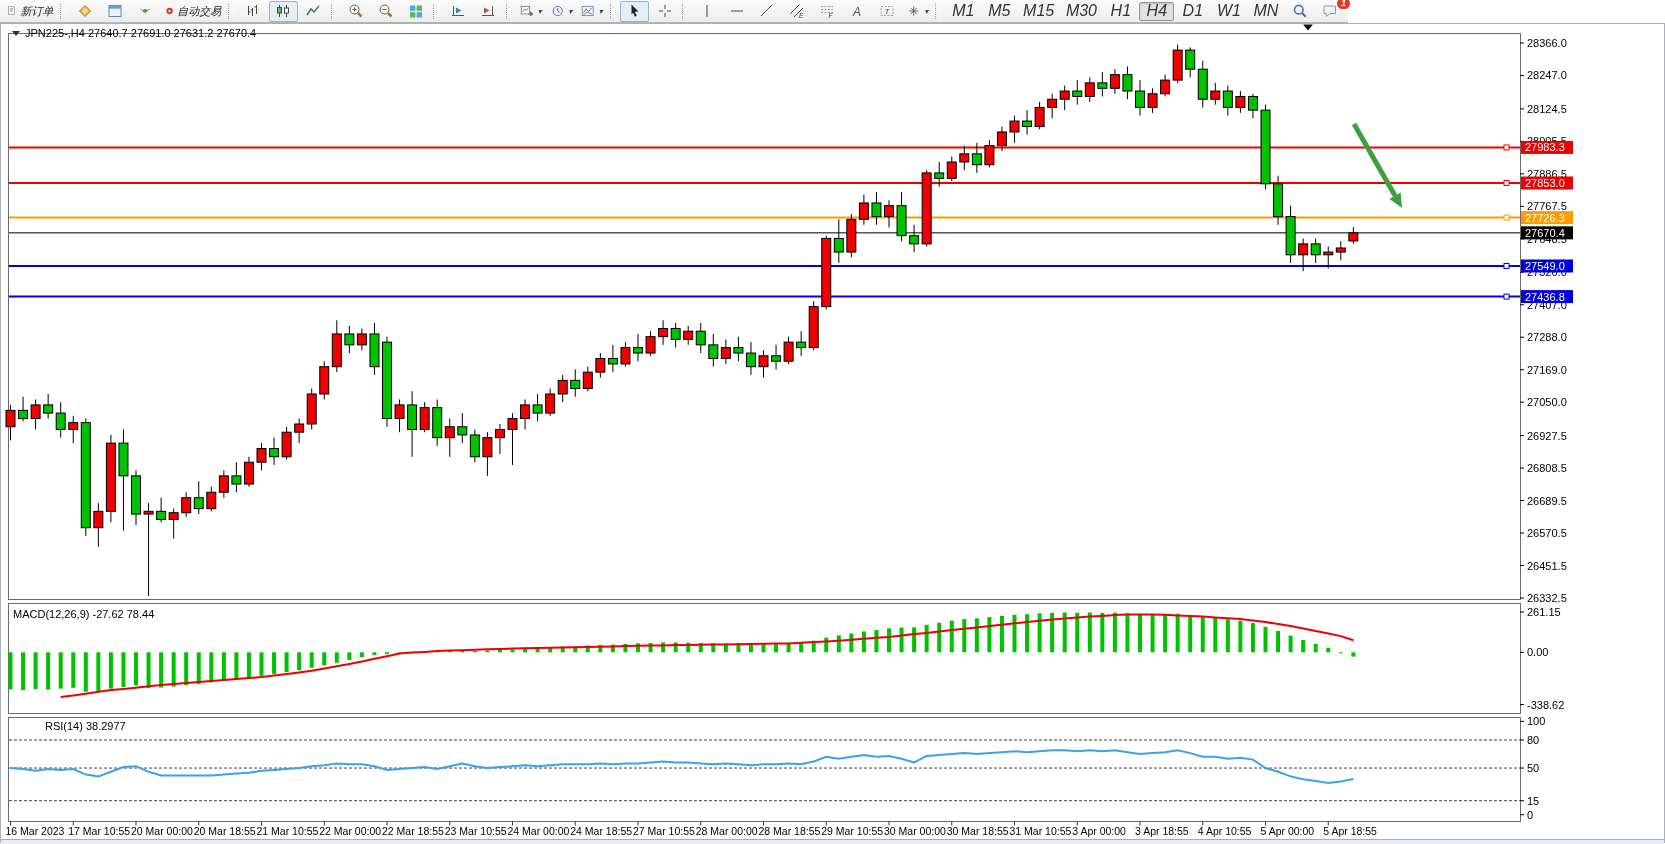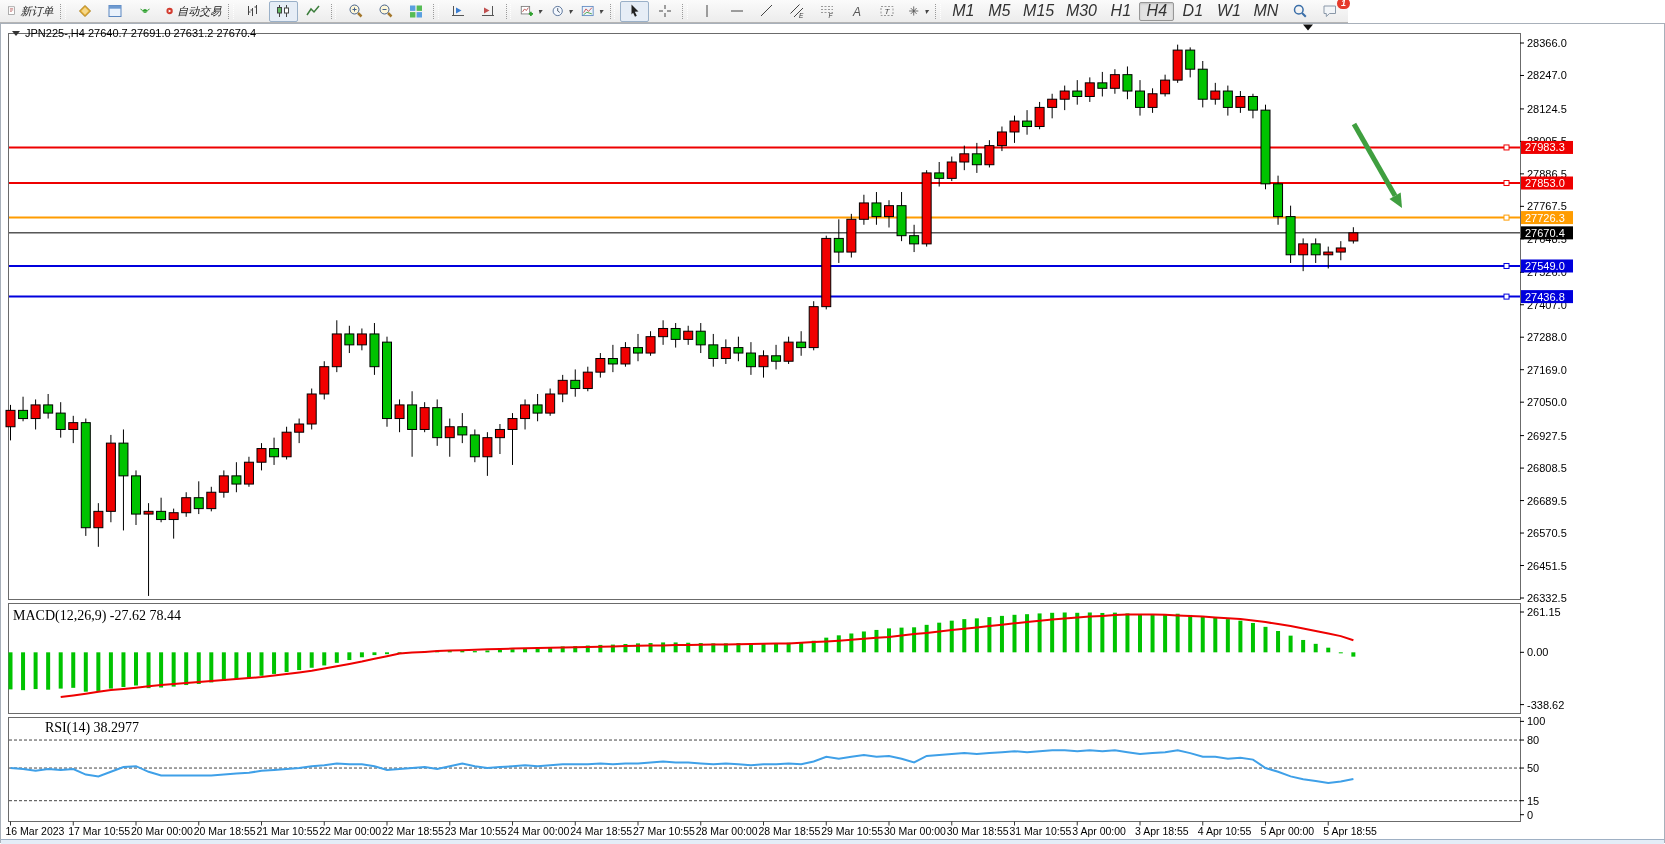--- a/index.html
+++ b/index.html
@@ -15,21 +15,21 @@
   .tb-btn svg{display:block;}
   .dd{font-size:8px;color:#444;margin-left:1px;}
   .grip{width:4px;height:15px;margin:0 4px 0 2px;border-left:1px dotted #9a9a9a;border-right:1px dotted #fff;}
   .spacer{flex:1;}
   .tf-btn{font-size:16px;height:17px;padding:0 6px;color:#333;border:1px solid transparent;}
   .tf-btn.active{background:#e2e2e2;border:1px solid #979797;border-radius:2px;box-shadow:inset 0 1px 2px rgba(0,0,0,.15);}
   .badge{position:absolute;top:-4px;right:-6px;background:#e5392a;color:#fff;border-radius:7px;
        font-size:9px;line-height:11px;height:11px;min-width:7px;padding:0 3px;text-align:center;font-weight:bold;}
   .chart-title{position:absolute;left:12px;top:27px;font-size:11px;color:#000;z-index:3;display:flex;align-items:center;gap:5px;}
   .tri-down{width:0;height:0;border-left:4px solid transparent;border-right:4px solid transparent;border-top:5px solid #333;display:inline-block;}
-  .ind-label{position:absolute;left:13px;font-size:14px;color:#000;z-index:3;font-family:Liberation Serif, serif;}
+  .ind-label{position:absolute;left:13px;font-size:11px;color:#000;z-index:3;}
   #macd-label{top:608px;}
   #rsi-label{top:720px;padding-left:32px;}
   #chart-svg{position:absolute;top:0;left:0;z-index:1;}
   svg text{font-family:"Liberation Sans",sans-serif;}
 </style>
 </head>
 <body>
 
 <div class="toolbar" id="toolbar">
     <div class="tb-btn">

